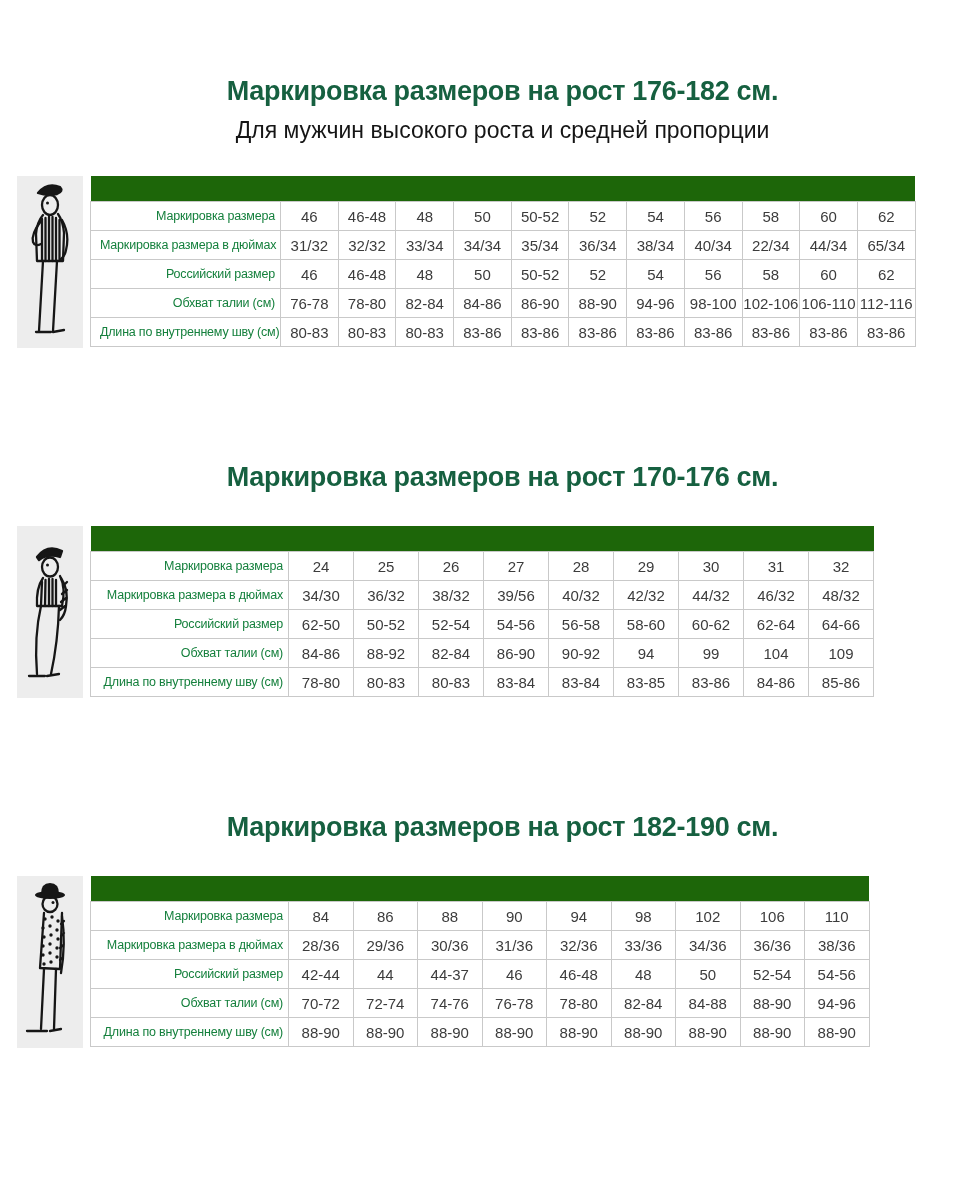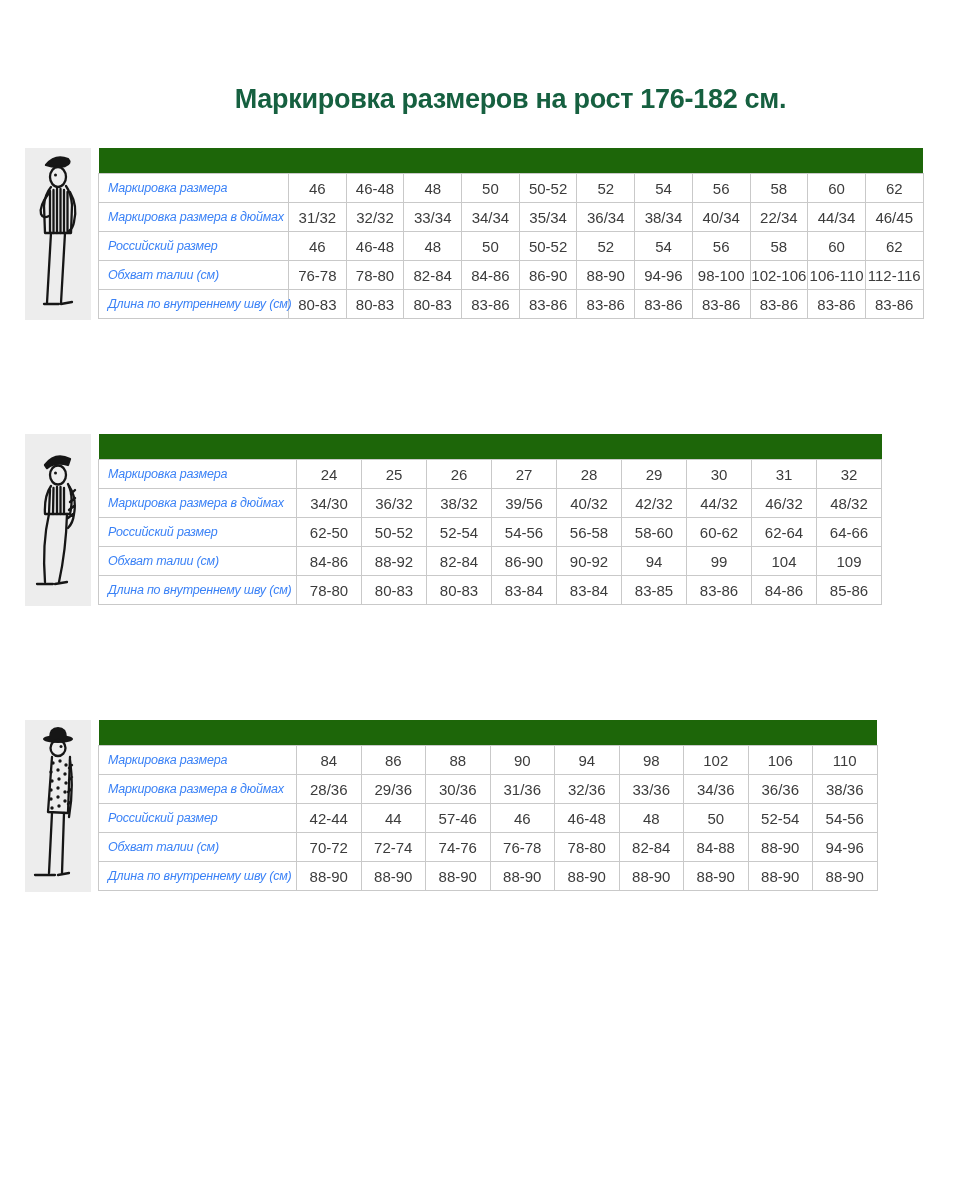--- a/index.html
+++ b/index.html
@@ -1,18 +1,18 @@
 <!DOCTYPE html>
 <html style="--title-green: #166040; --header-bar-green: #1D6609; --figure-bg: #EDEDED; --border-gray: #C9C9C9;"><head>
 <meta charset="utf-8">
 <style>
   html,body{margin:0;padding:0;background:#ffffff;}
   body{width:958px;font-family:"Liberation Sans",sans-serif;-webkit-font-smoothing:antialiased;}
 
-  .size-section{margin:8px;}
+  .size-section{margin:0;}
   .size-section.first{padding-top:76px;}
   .size-section.later{margin-top:114px;}
 
   .heading-wrap{margin-left:90px;width:825px;text-align:center;}
   h2.sec-title{
     margin:0;
     font-size:27px;
     line-height:1.15;
     font-weight:800;
     letter-spacing:-0.3px;
@@ -40,31 +40,32 @@
     height:25px;padding:0;border:none;
     background:var(--header-bar-green,#1D6609);
   }
   table.size-table td{
     border:1px solid var(--border-gray,#C9C9C9);
     height:28px;padding:0;
     text-align:center;vertical-align:middle;
     font-size:15px;color:#3C3C3C;white-space:nowrap;
   }
   table.size-table td.label{
-    text-align:left;padding:0 5px 0 9px;
-    font-size:12.5px;letter-spacing:-0.2px;color:#3b82f6;font-style:italic;
+    text-align:right;padding:0 5px 0 9px;
+    font-size:12.5px;letter-spacing:-0.2px;color:#15803d;
   }
   .page-bottom-pad{height:75px;}
 </style>
 </head>
 <body>
 
 <section class="size-section first">
   <div class="heading-wrap">
     <h2 class="sec-title">Маркировка размеров на рост 176-182 см.</h2>
+    <p class="sec-subtitle">Для мужчин высокого роста и средней пропорции</p>
   </div>
   <div class="table-wrap">
     <div class="figure-box">
       <svg class="figure" width="66" height="172" viewBox="0 0 66 172">
         <g stroke="#161616" fill="none" stroke-width="2.3" stroke-linecap="round" stroke-linejoin="round">
           <path d="M21 17 Q30 6 43 11 Q47 15 40 18 Q30 20 21 17 Z" fill="#161616"></path>
           <ellipse cx="33" cy="29" rx="8" ry="10"></ellipse>
           <circle cx="30.5" cy="27" r="1.5" fill="#161616" stroke="none"></circle>
           <path d="M26 39 Q20 46 19 58 L20 85 L46 85 L47 57 Q46 45 41 38"></path>
           <path d="M25 43 L25 84 M28.5 42 L28.5 85 M32 41 L32 85 M35.5 41 L35.5 85 M39 42 L39 85 M42.5 44 L42.5 84"></path>
@@ -115,21 +116,21 @@
             <td>31/32</td>
             <td>32/32</td>
             <td>33/34</td>
             <td>34/34</td>
             <td>35/34</td>
             <td>36/34</td>
             <td>38/34</td>
             <td>40/34</td>
             <td>22/34</td>
             <td>44/34</td>
-            <td>46/45</td>
+            <td>65/34</td>
           </tr>
           <tr>
             <td class="label">Российский размер</td>
             <td>46</td>
             <td>46-48</td>
             <td>48</td>
             <td>50</td>
             <td>50-52</td>
             <td>52</td>
             <td>54</td>
@@ -166,20 +167,21 @@
             <td>83-86</td>
             <td>83-86</td>
           </tr>
         </tbody>
       </table>
   </div>
 </section>
 
 <section class="size-section later">
   <div class="heading-wrap">
+    <h2 class="sec-title">Маркировка размеров на рост 170-176 см.</h2>
   </div>
   <div class="table-wrap">
     <div class="figure-box">
       <svg class="figure" width="66" height="172" viewBox="0 0 66 172">
         <g stroke="#161616" fill="none" stroke-width="2.3" stroke-linecap="round" stroke-linejoin="round">
           <path d="M20 31 Q30 18 45 25 L43 31 Q31 27 22 34 Z" fill="#161616"></path>
           <ellipse cx="33" cy="41" rx="8" ry="9.5"></ellipse>
           <circle cx="30.5" cy="39" r="1.5" fill="#161616" stroke="none"></circle>
           <path d="M26 52 Q19 62 20 80 L45 80 Q49 62 43 50"></path>
           <path d="M25 56 L24 79 M28.5 54 L28 80 M32 53 L32 80 M35.5 53 L35.5 80 M39 54 L39 80"></path>
@@ -268,20 +270,21 @@
             <td>84-86</td>
             <td>85-86</td>
           </tr>
         </tbody>
       </table>
   </div>
 </section>
 
 <section class="size-section later">
   <div class="heading-wrap">
+    <h2 class="sec-title">Маркировка размеров на рост 182-190 см.</h2>
   </div>
   <div class="table-wrap">
     <div class="figure-box">
       <svg class="figure" width="66" height="172" viewBox="0 0 66 172">
         <g stroke="#161616" fill="none" stroke-width="2.3" stroke-linecap="round" stroke-linejoin="round">
           <ellipse cx="33" cy="19" rx="15" ry="4" fill="#161616" stroke="none"></ellipse>
           <path d="M24 18 Q24 7 33 7 Q42 7 42 18 Z" fill="#161616" stroke="none"></path>
           <ellipse cx="33" cy="28" rx="7.5" ry="8"></ellipse>
           <circle cx="36" cy="26.5" r="1.5" fill="#161616" stroke="none"></circle>
           <path d="M27 37 L23 92 L43 93 L45 37"></path>
@@ -350,21 +353,21 @@
             <td>32/36</td>
             <td>33/36</td>
             <td>34/36</td>
             <td>36/36</td>
             <td>38/36</td>
           </tr>
           <tr>
             <td class="label">Российский размер</td>
             <td>42-44</td>
             <td>44</td>
-            <td>57-46</td>
+            <td>44-37</td>
             <td>46</td>
             <td>46-48</td>
             <td>48</td>
             <td>50</td>
             <td>52-54</td>
             <td>54-56</td>
           </tr>
           <tr>
             <td class="label">Обхват талии (см)</td>
             <td>70-72</td>

